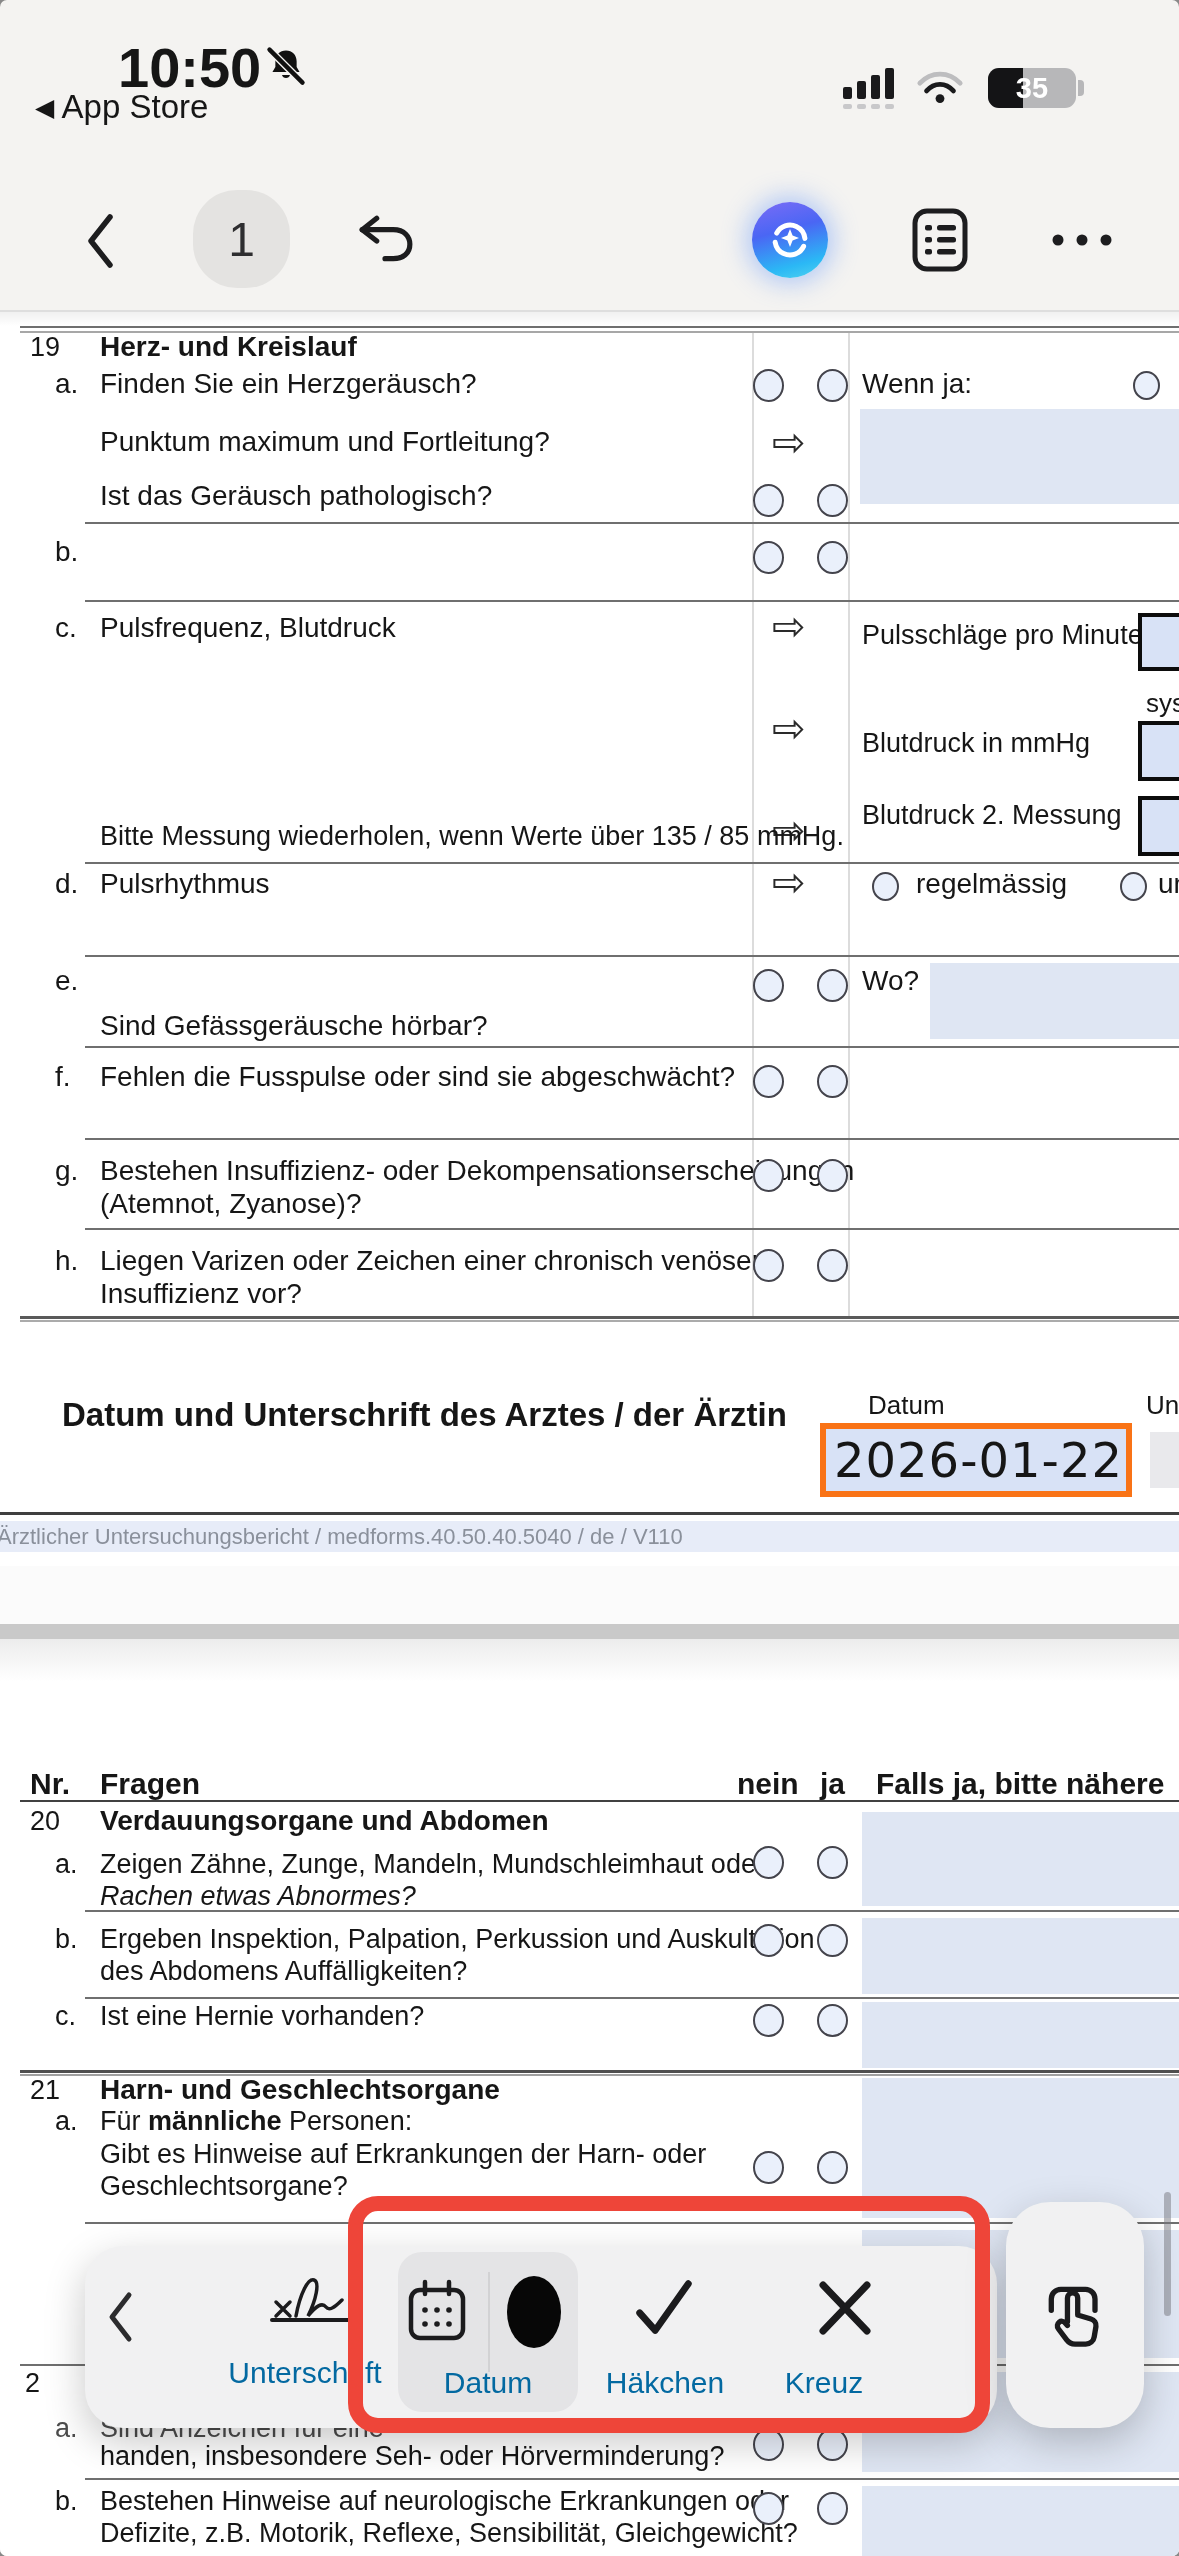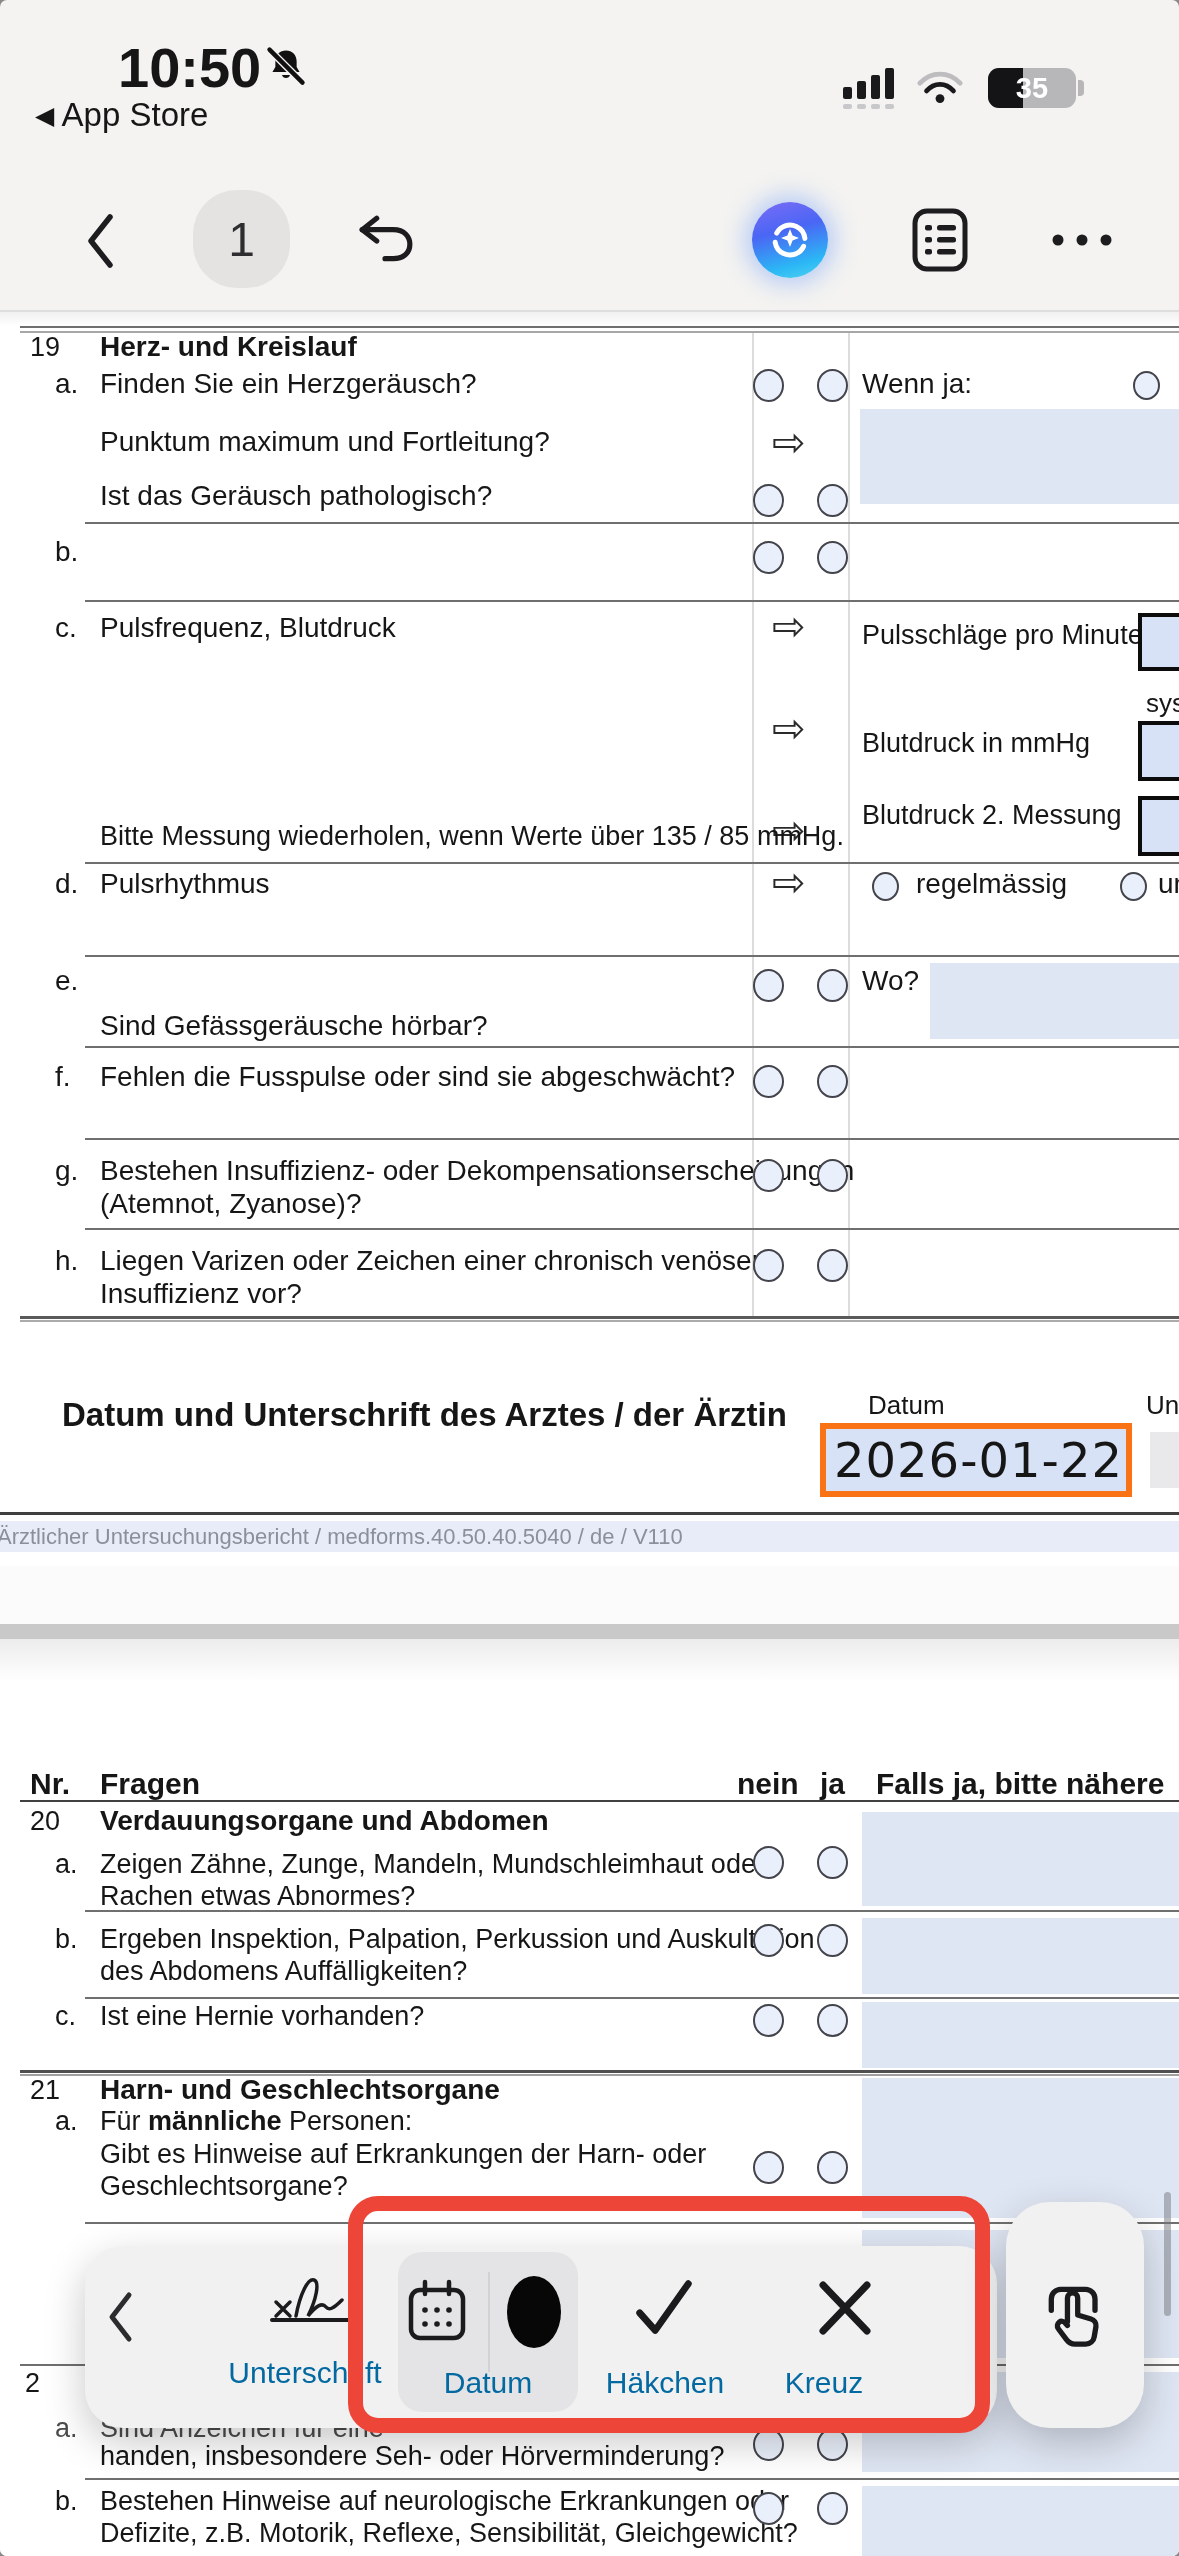--- a/index.html
+++ b/index.html
@@ -29,21 +29,21 @@
 
   <div class="t bold" style="left:118px;top:36px;font-size:56px;">10:50</div>
   <div class="abs" style="left:264px;top:46px;">
     <svg width="44" height="44" viewBox="0 0 24 24">
       <path d="M12 2.5 C8.6 2.5 6.2 5 6.2 8.3 V11.5 L4.6 14.2 H19.4 L17.8 11.5 V8.3 C17.8 5 15.4 2.5 12 2.5 Z" fill="#111"></path>
       <path d="M9.8 15.8 a2.3 2.3 0 0 0 4.4 0 Z" fill="#111"></path>
       <path d="M2.5 1.5 L21.5 20.5" stroke="#f4f3f1" stroke-width="4" stroke-linecap="round"></path>
       <path d="M3 2 L21 20" stroke="#111" stroke-width="2.4" stroke-linecap="round"></path>
     </svg>
   </div>
-  <div class="t" style="left:35px;top:96px;font-size:33px;">
+  <div class="t" style="left:35px;top:88px;font-size:33px;">
     <span style="font-size:25px;vertical-align:2px;">◀</span>
     <span>App Store</span>
   </div>
   <div class="abs" style="left:842px;top:66px;">
     <svg width="60" height="44" viewBox="0 0 60 44">
       <rect x="1" y="21" width="9" height="12" rx="2" fill="#1a1a1c"></rect>
       <rect x="15" y="15" width="9" height="18" rx="2" fill="#1a1a1c"></rect>
       <rect x="29" y="9" width="9" height="24" rx="2" fill="#1a1a1c"></rect>
       <rect x="43" y="2" width="9" height="31" rx="2" fill="#1a1a1c"></rect>
       <rect x="1" y="38" width="9" height="5" rx="2" fill="#c8c8ca"></rect>
@@ -214,21 +214,21 @@
   <div class="t bold" style="left:737px;top:1767px;font-size:30px;">nein</div>
   <div class="t bold" style="left:820px;top:1767px;font-size:30px;">ja</div>
   <div class="t bold" style="left:876px;top:1767px;font-size:30px;">Falls ja, bitte nähere</div>
   <div class="abs" style="left:20px;top:1800px;right:0;height:2px;background:#414141;"></div>
 
   <div class="blue" style="left:862px;top:1812px;width:317px;height:94px;"></div>
   <div class="t" style="left:30px;top:1806px;font-size:27px;">20</div>
   <div class="t bold" style="left:100px;top:1805px;">Verdauungsorgane und Abdomen</div>
   <div class="t" style="left:55px;top:1849px;font-size:27px;">a.</div>
   <div class="t" style="left:100px;top:1849px;font-size:27px;">Zeigen Zähne, Zunge, Mandeln, Mundschleimhaut oder</div>
-  <div class="t" style="left:100px;top:1881px;font-size:27px;">Rachen etwas Abnormes?</div>
+  <div class="t" style="left:100px;top:1881px;font-size:27px;font-style:italic;">Rachen etwas Abnormes?</div>
   <div class="radio" style="left:753px;top:1846px;"></div>
   <div class="radio" style="left:817px;top:1846px;"></div>
   <div class="hr" style="top:1910px;"></div>
 
   <div class="blue" style="left:862px;top:1918px;width:317px;height:76px;"></div>
   <div class="t" style="left:55px;top:1924px;font-size:27px;">b.</div>
   <div class="t" style="left:100px;top:1924px;font-size:27px;">Ergeben Inspektion, Palpation, Perkussion und Auskultation</div>
   <div class="t" style="left:100px;top:1956px;font-size:27px;">des Abdomens Auffälligkeiten?</div>
   <div class="radio" style="left:753px;top:1924px;"></div>
   <div class="radio" style="left:817px;top:1924px;"></div>

